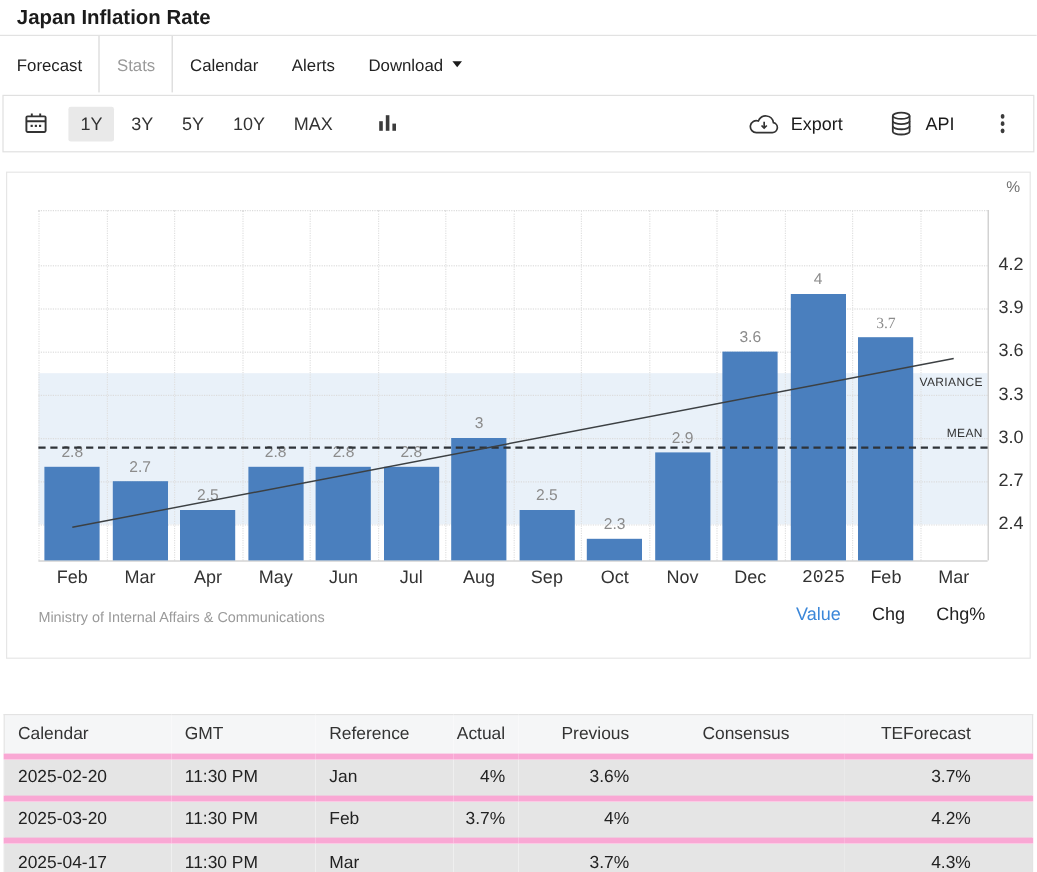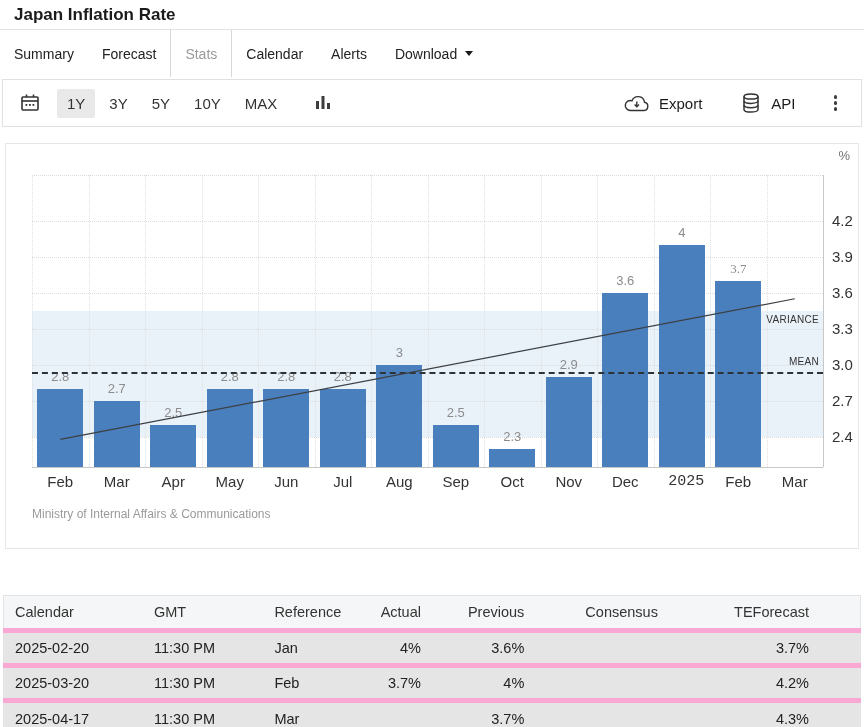--- a/index.html
+++ b/index.html
@@ -70,23 +70,20 @@
   svg{display:block;}
 </style>
 </head>
 <body>
 
 <div class="title-bar">
   <span>Japan Inflation Rate</span>
 </div>
 
 <div class="tabs-row" id="tabs-row">
-    <div class="tab">
-      <span>Summary</span>
-    </div>
     <div class="tab">
       <span>Forecast</span>
     </div>
     <div class="tab active">
       <span>Stats</span>
     </div>
     <div class="tab">
       <span>Calendar</span>
     </div>
     <div class="tab">
@@ -229,20 +226,25 @@
       <div class="tick-label" style="top: 72.7119px;">3.9</div>
       <div class="tick-label" style="top: 36.6626px;">4.2</div>
       <div class="mean-line" style="top: 197.272px; border-top-color: rgb(46, 51, 56);"></div>
       <div class="anno" style="top: 138.786px;">VARIANCE</div>
       <div class="anno" style="top: 181.272px;">MEAN</div>
       <svg width="791" height="292" id="trend-svg">
         <line x1="28.25" y1="264.36213991769546" x2="762.75" y2="123.7695473251029" stroke="#3c4043" stroke-width="1.2"></line>
       </svg>
     </div>
   <div class="source">Ministry of Internal Affairs &amp; Communications</div>
+  <div class="legend-links" id="legend-links">
+      <span class="legend-link active">Value</span>
+      <span class="legend-link">Chg</span>
+      <span class="legend-link">Chg%</span>
+    </div>
 </div>
 
 <table class="data-table">
   <colgroup>
     <col style="width:139px">
       <col style="width:120px">
       <col style="width:114px">
     <col style="width:54px">
       <col style="width:103px">
       <col style="width:168px">

